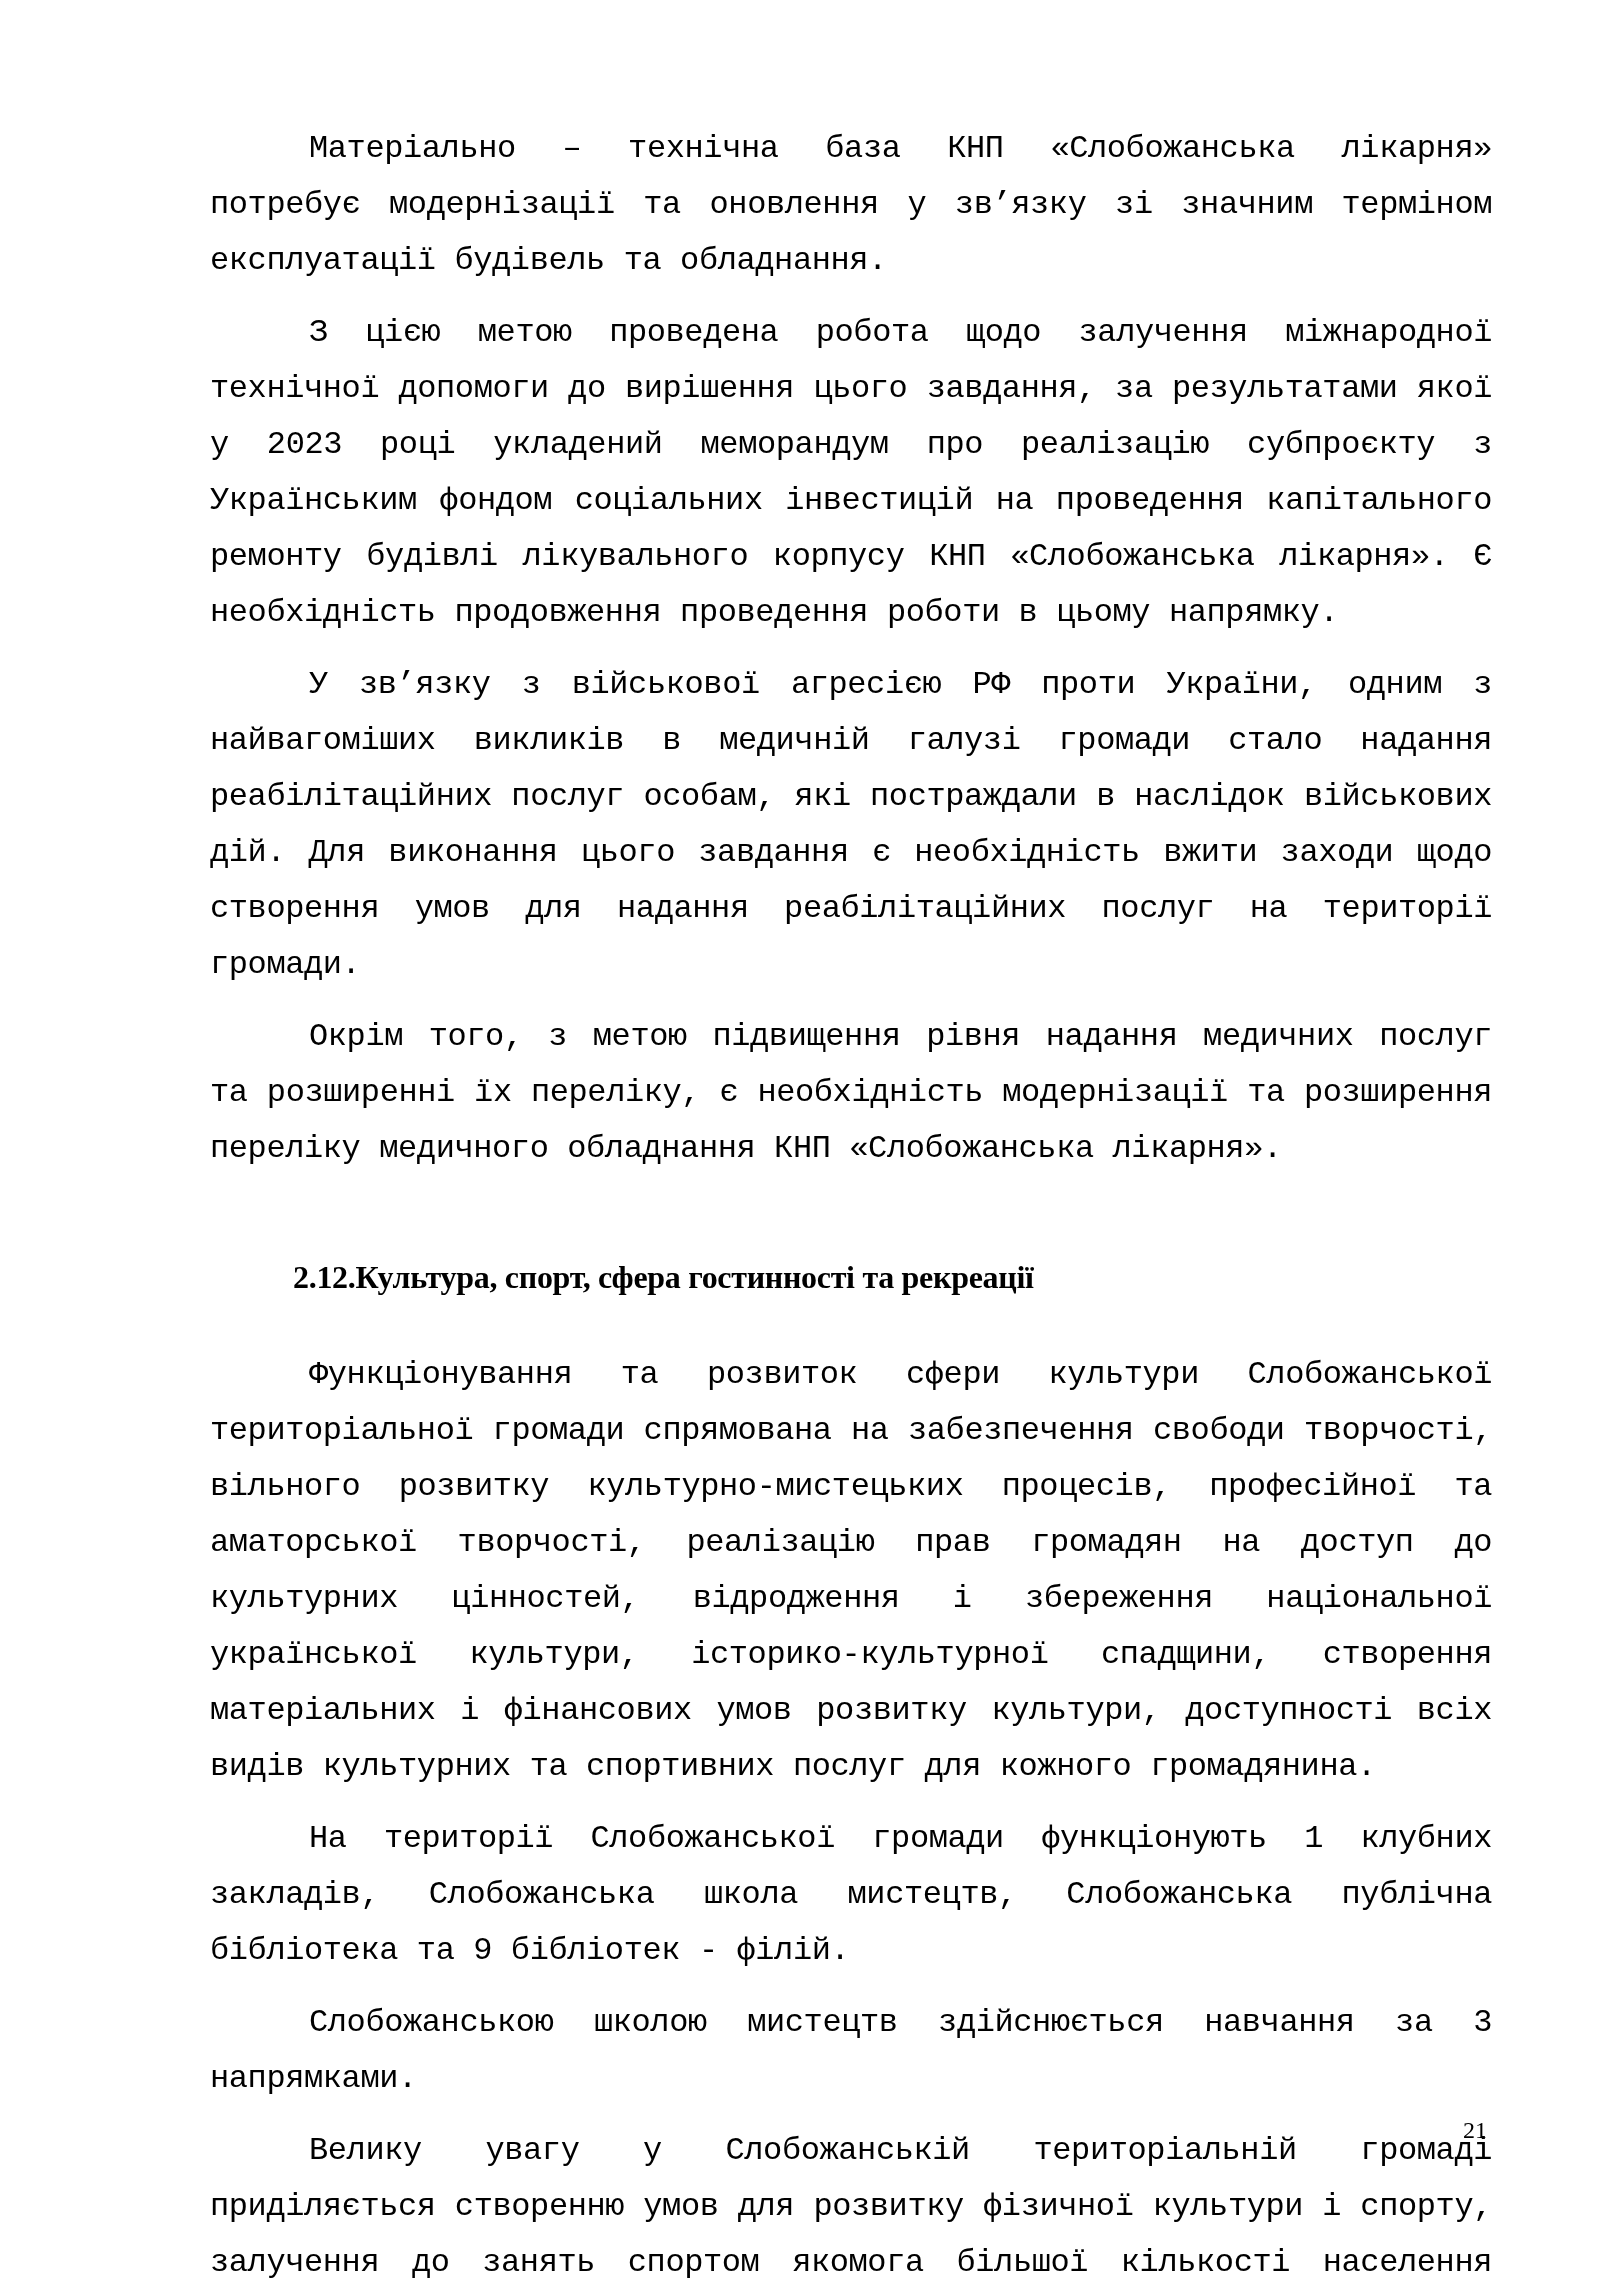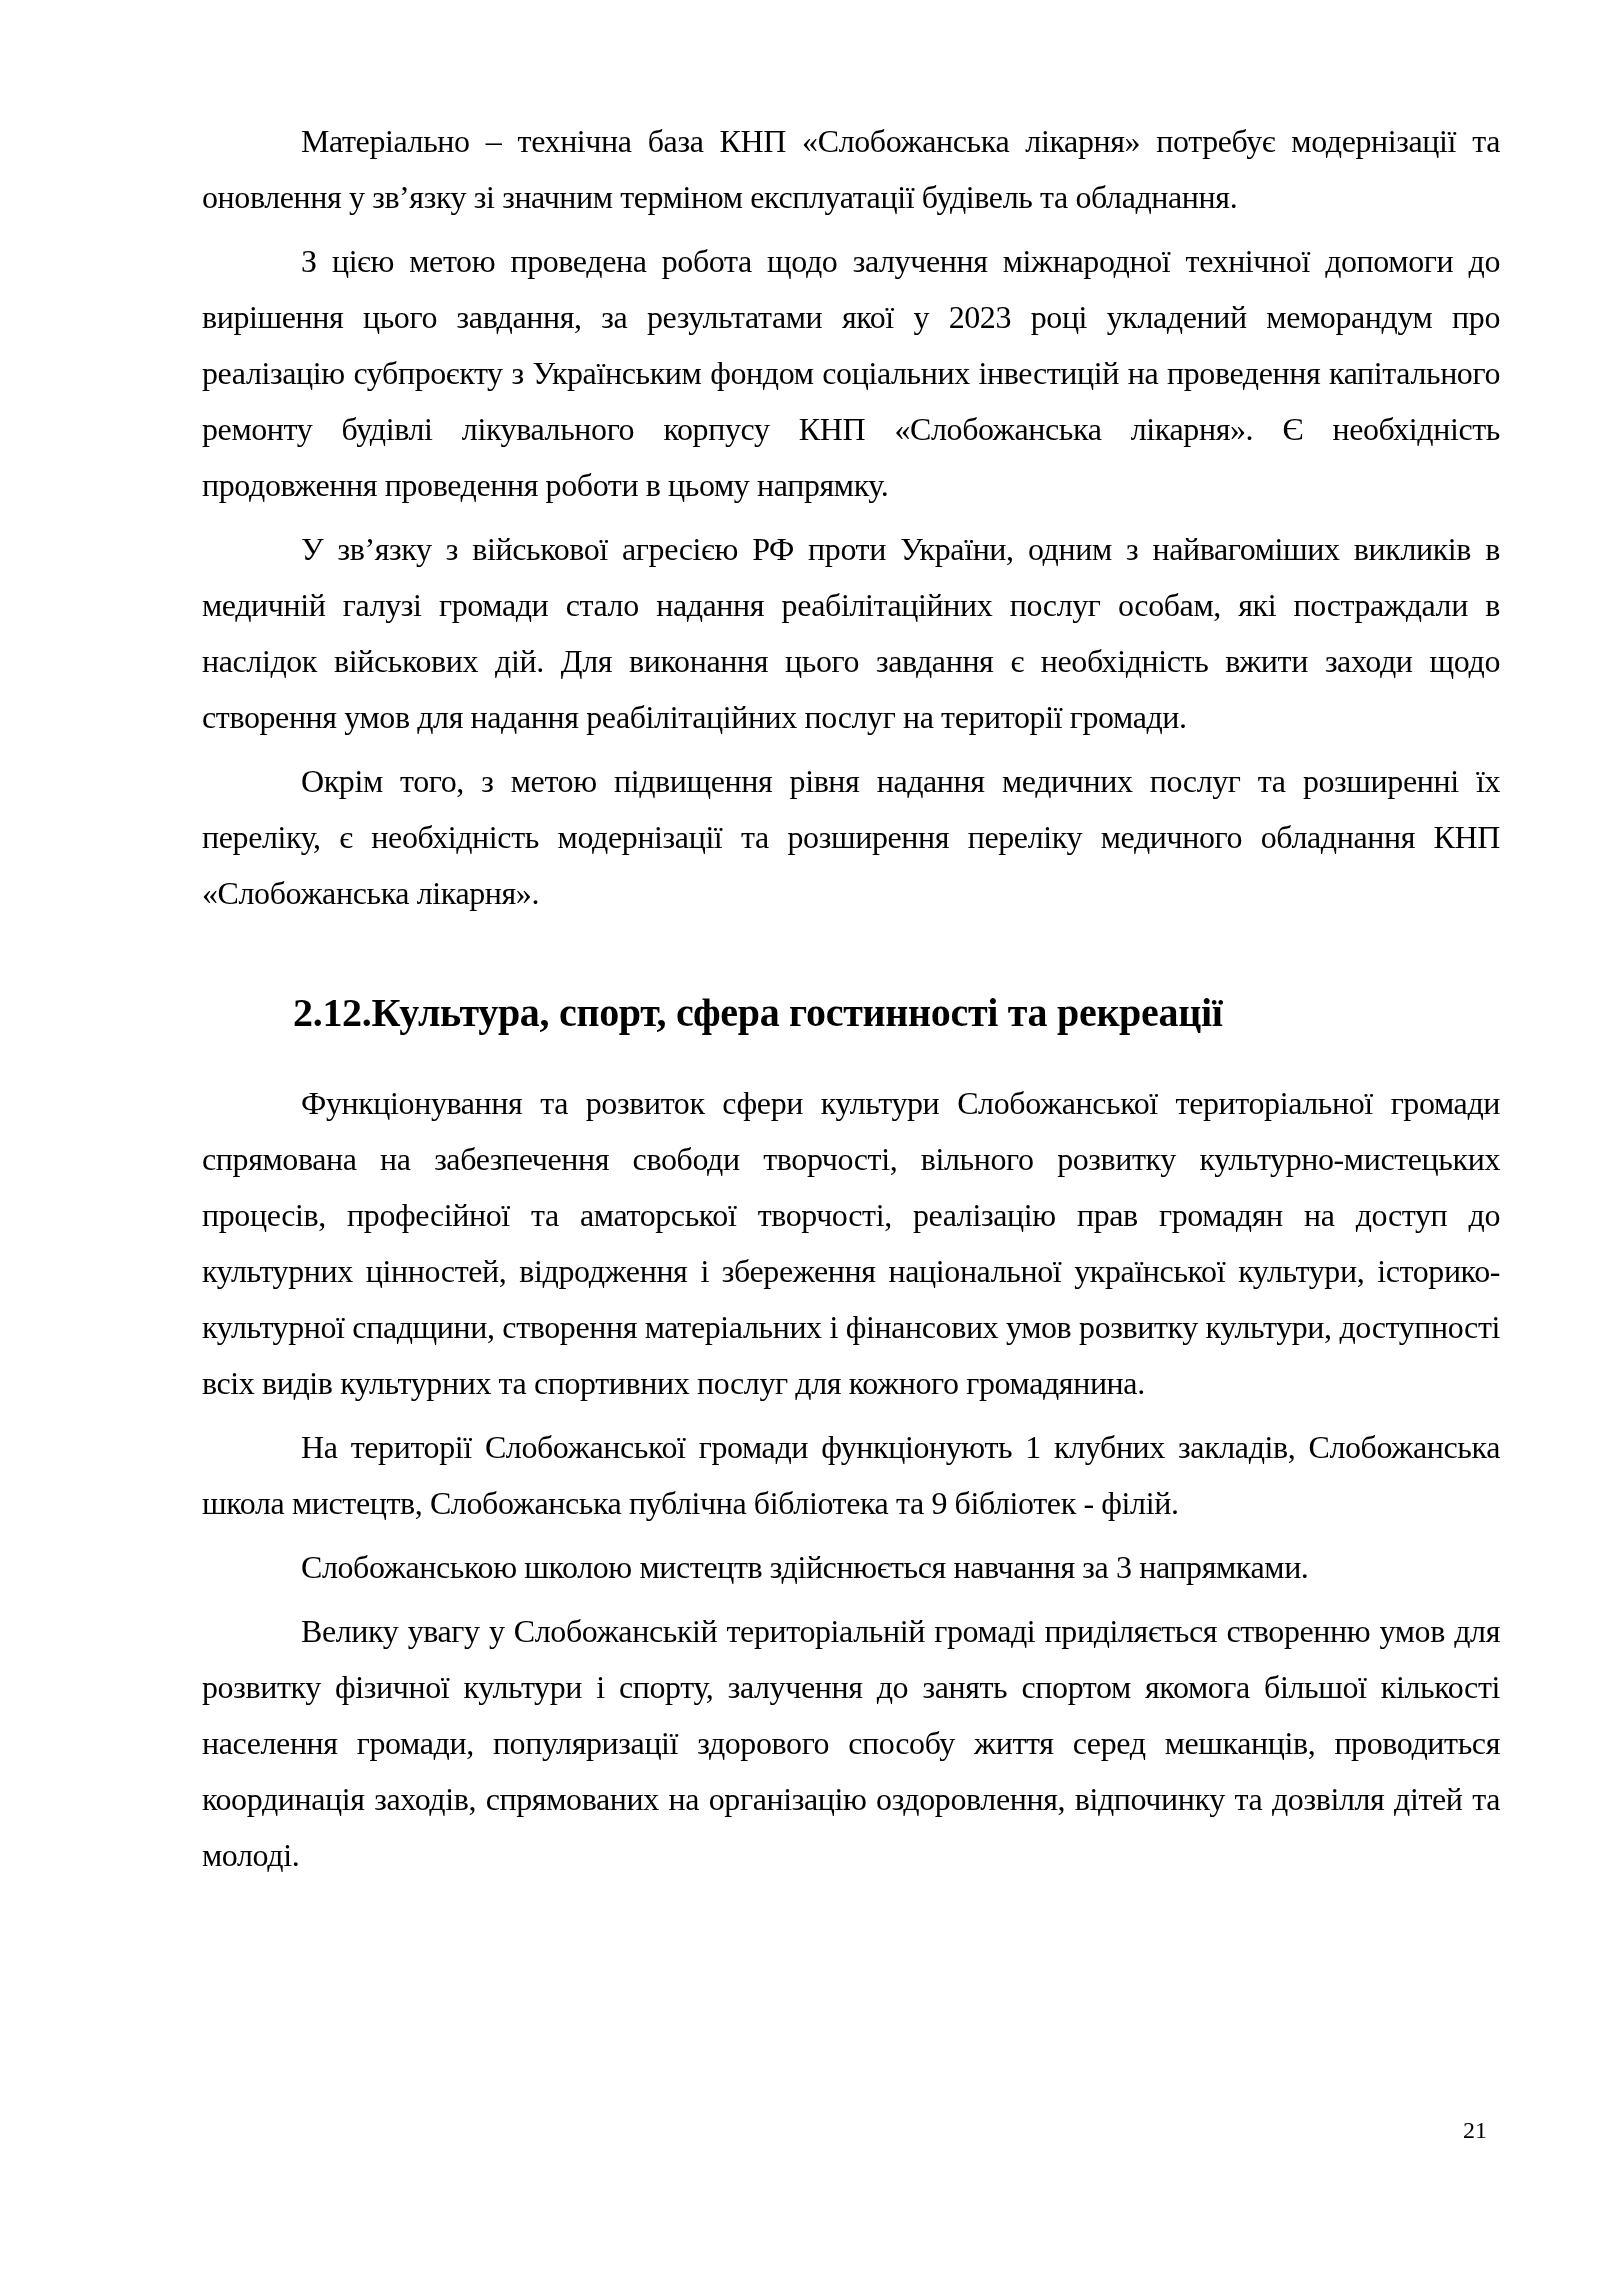--- a/index.html
+++ b/index.html
@@ -6,26 +6,27 @@
   body { width: 1623px; height: 2295px; position: relative; overflow: hidden; }
   .page {
     position: absolute; left: 0; top: 0; width: 1623px; height: 2295px; background: #ffffff;
     font-family: "Liberation Serif", "DejaVu Serif", serif; color: #000000;
   }
   .content {
     position: absolute; left: 194px; top: 105px; width: 1314px;
     font-size: 32px; line-height: 56px;
   }
   .content p {
-    margin: 8px; text-align: justify; text-indent: 99px;
+    margin: 16px; text-align: justify; text-indent: 99px;
     letter-spacing: -0.4px;
+    font-family: Liberation Mono, monospace;
   }
   .gap { height: 56px; }
   .heading {
-    margin: 0; font-weight: bold; text-indent: 99px; font-size: 40px; line-height: 56px;
+    margin: 0; font-weight: bold; text-indent: 99px; font-size: 32px; line-height: 56px;
     letter-spacing: -0.3px;
   }
   .heading-gap-after { height: 26px; }
   .page-number {
     position: absolute; left: 1463px; top: 2111px; font-size: 24px; line-height: 39px;
     font-family: "Liberation Serif", "DejaVu Serif", serif;
   }
 </style>
 </head>
 <body>

